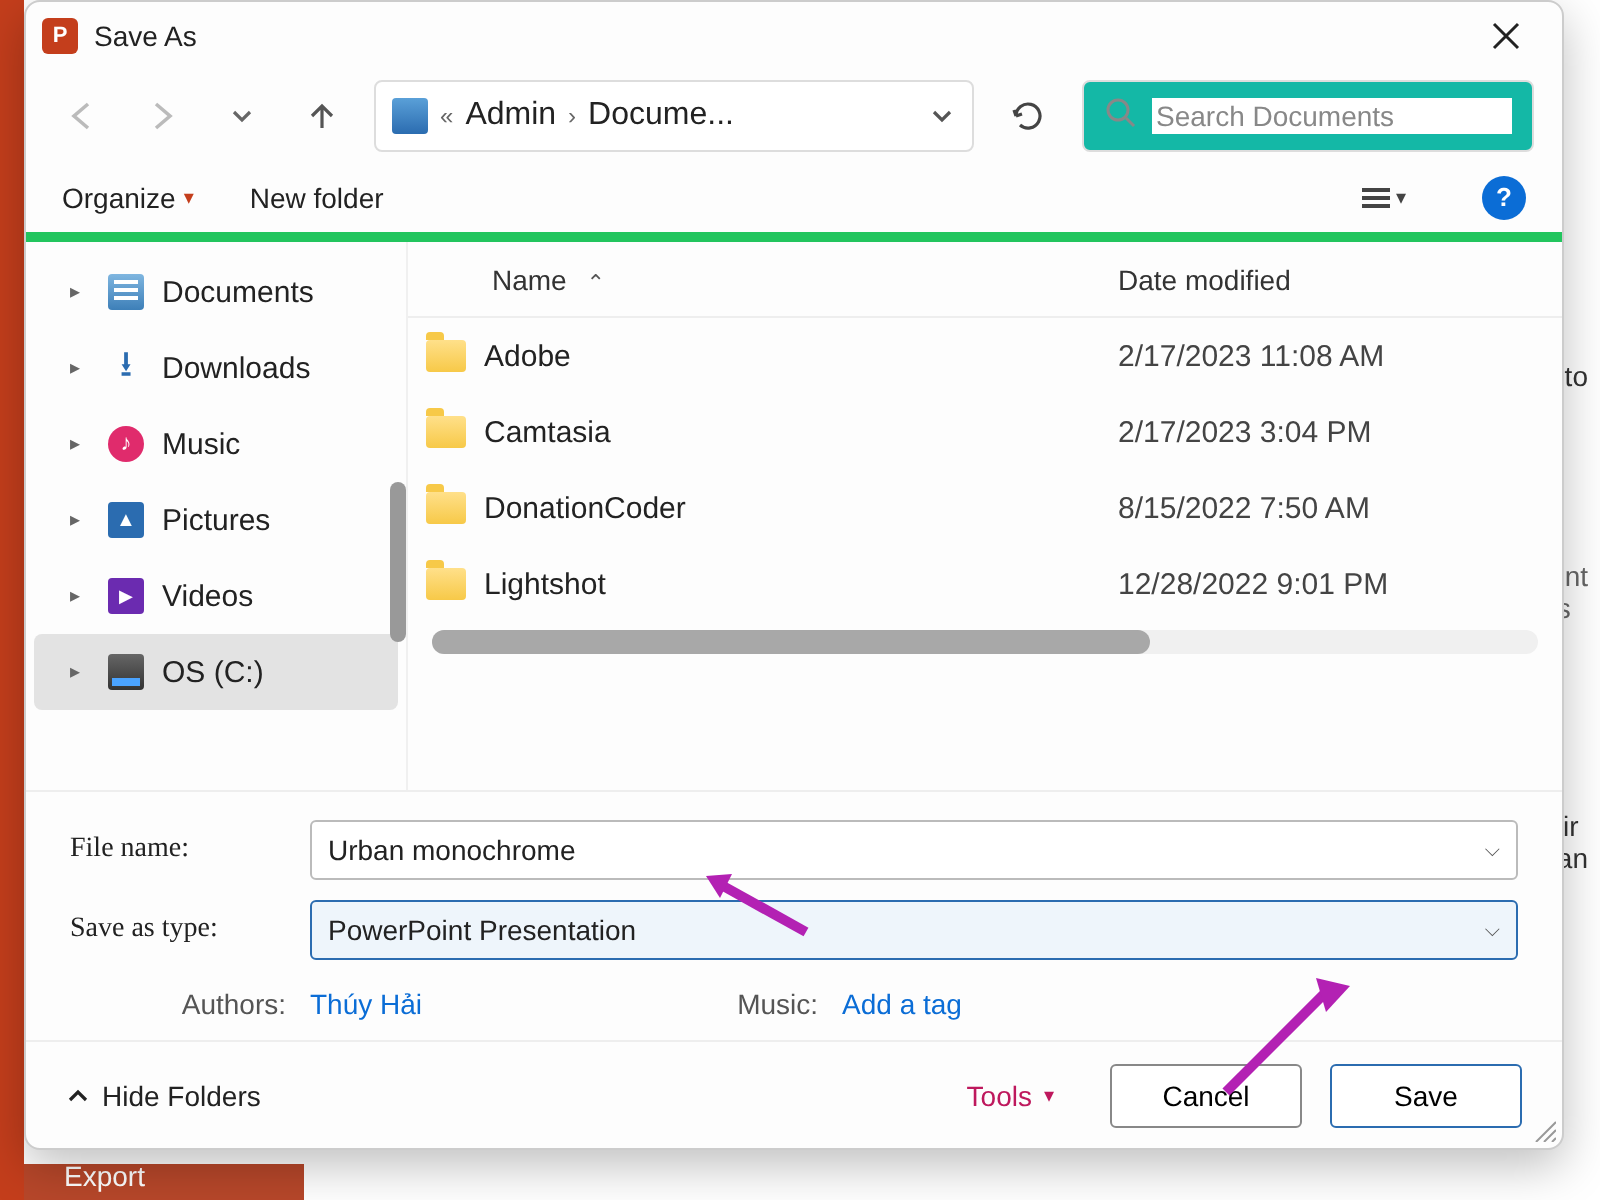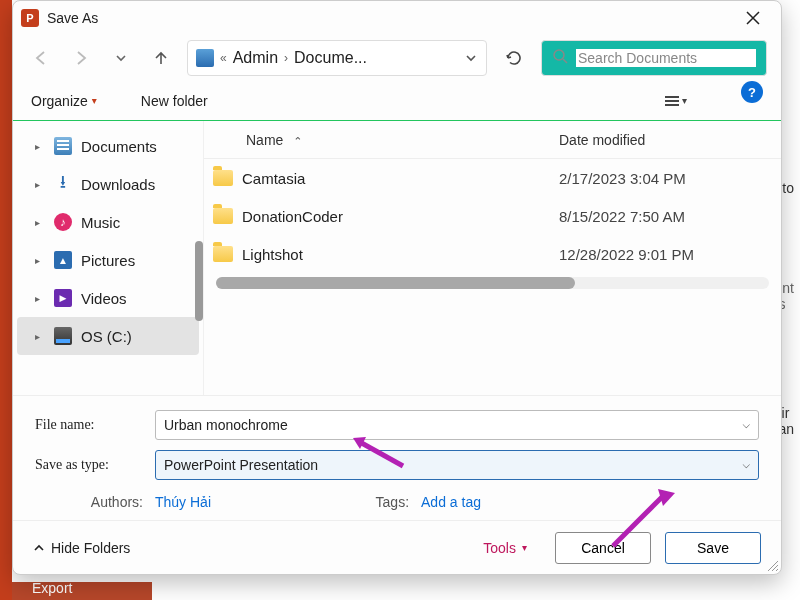--- a/index.html
+++ b/index.html
@@ -24,21 +24,21 @@
   .pathbox { flex:0 0 300px; height:36px; border:1px solid #ddd; border-radius:4px; display:flex; align-items:center; padding:0 8px; gap:6px; background:#fff; }
   .pathbox .disk { width:18px; height:18px; background:linear-gradient(#5aa0d8,#2b6cb0); border-radius:2px; }
   .pathbox .chev { color:#666; font-size:12px; }
   .pathbox .seg { font-size:16px; color:#222; }
   .refreshbtn { width:30px; height:30px; display:flex; align-items:center; justify-content:center; color:#444; }
   .searchbox { flex:1; height:36px; border:1px solid #ddd; border-radius:4px; display:flex; align-items:center; padding:0 10px; gap:8px; background:#14b8a6; }
   .searchbox input { border:none; outline:none; font-size:14px; width:100%; color:#333; }
   .searchbox input::placeholder { color:#888; }
   .searchicon { color:#777; }
 
-  .toolbar { display:flex; height:40px; padding:0 18px; gap:44px; border-bottom:1px solid #22c55e; }
+  .toolbar { display:flex; align-items:center; height:40px; padding:0 18px; gap:28px; border-bottom:5px solid #22c55e; }
   .orgbtn { font-size:14px; color:#222; display:flex; align-items:center; gap:4px; }
   .helpbtn { width:22px; height:22px; border-radius:50%; background:#0b6dd6; color:#fff; display:flex; align-items:center; justify-content:center; font-size:13px; font-weight:bold; margin-left:auto; }
   .viewbtn { display:flex; align-items:center; gap:3px; color:#444; margin-right:10px; }
   .viewbtn .lines { display:flex; flex-direction:column; gap:2px; }
   .viewbtn .lines span { width:14px; height:2px; background:#444; display:block; }
 
   .mainarea { flex:1; display:flex; min-height:0; position:relative; }
   .sidebar { width:190px; padding:6px 4px; position:relative; }
   .sidebar-item { display:flex; align-items:center; height:38px; padding:0 8px 0 18px; gap:8px; font-size:15px; color:#222; border-radius:4px; }
   .sidebar-item.selected { background:#e3e3e3; }
@@ -235,20 +235,27 @@
 
     <div class="filepane">
       <div class="filehead">
         <div class="col-name">
           <span>Name</span>
           <span class="sort">⌃</span>
         </div>
         <div class="col-date">Date modified</div>
       </div>
       <div id="filerows">
+          <div class="filerow">
+    <div class="fic">
+              <div class="folder-icon"></div>
+            </div>
+    <div class="fname">Adobe</div>
+    <div class="fdate">2/17/2023 11:08 AM</div>
+          </div>
           <div class="filerow">
     <div class="fic">
               <div class="folder-icon"></div>
             </div>
     <div class="fname">Camtasia</div>
     <div class="fdate">2/17/2023 3:04 PM</div>
           </div>
           <div class="filerow">
     <div class="fic">
               <div class="folder-icon"></div>
@@ -282,21 +289,21 @@
       <div class="lbl">Save as type:</div>
       <div class="combo active">
         <span class="val">PowerPoint Presentation</span>
         <span class="dd">⌵</span>
       </div>
     </div>
     <div class="metarow">
       <div class="ml">Authors:</div>
       <div class="mv">Thúy Hải</div>
       <div class="sp"></div>
-      <div class="ml" style="width:60px">Tags:</div>
+      <div class="ml" style="width:60px">Music:</div>
       <div class="mv">Add a tag</div>
     </div>
   </div>
 
   <div class="btnrow">
     <div class="hidefolders">
       <svg width="12" height="12" viewBox="0 0 12 12">
           <path d="M2 8 L6 4 L10 8" stroke="#222" stroke-width="1.6" fill="none"></path>
         </svg>
       <span>Hide Folders</span>

